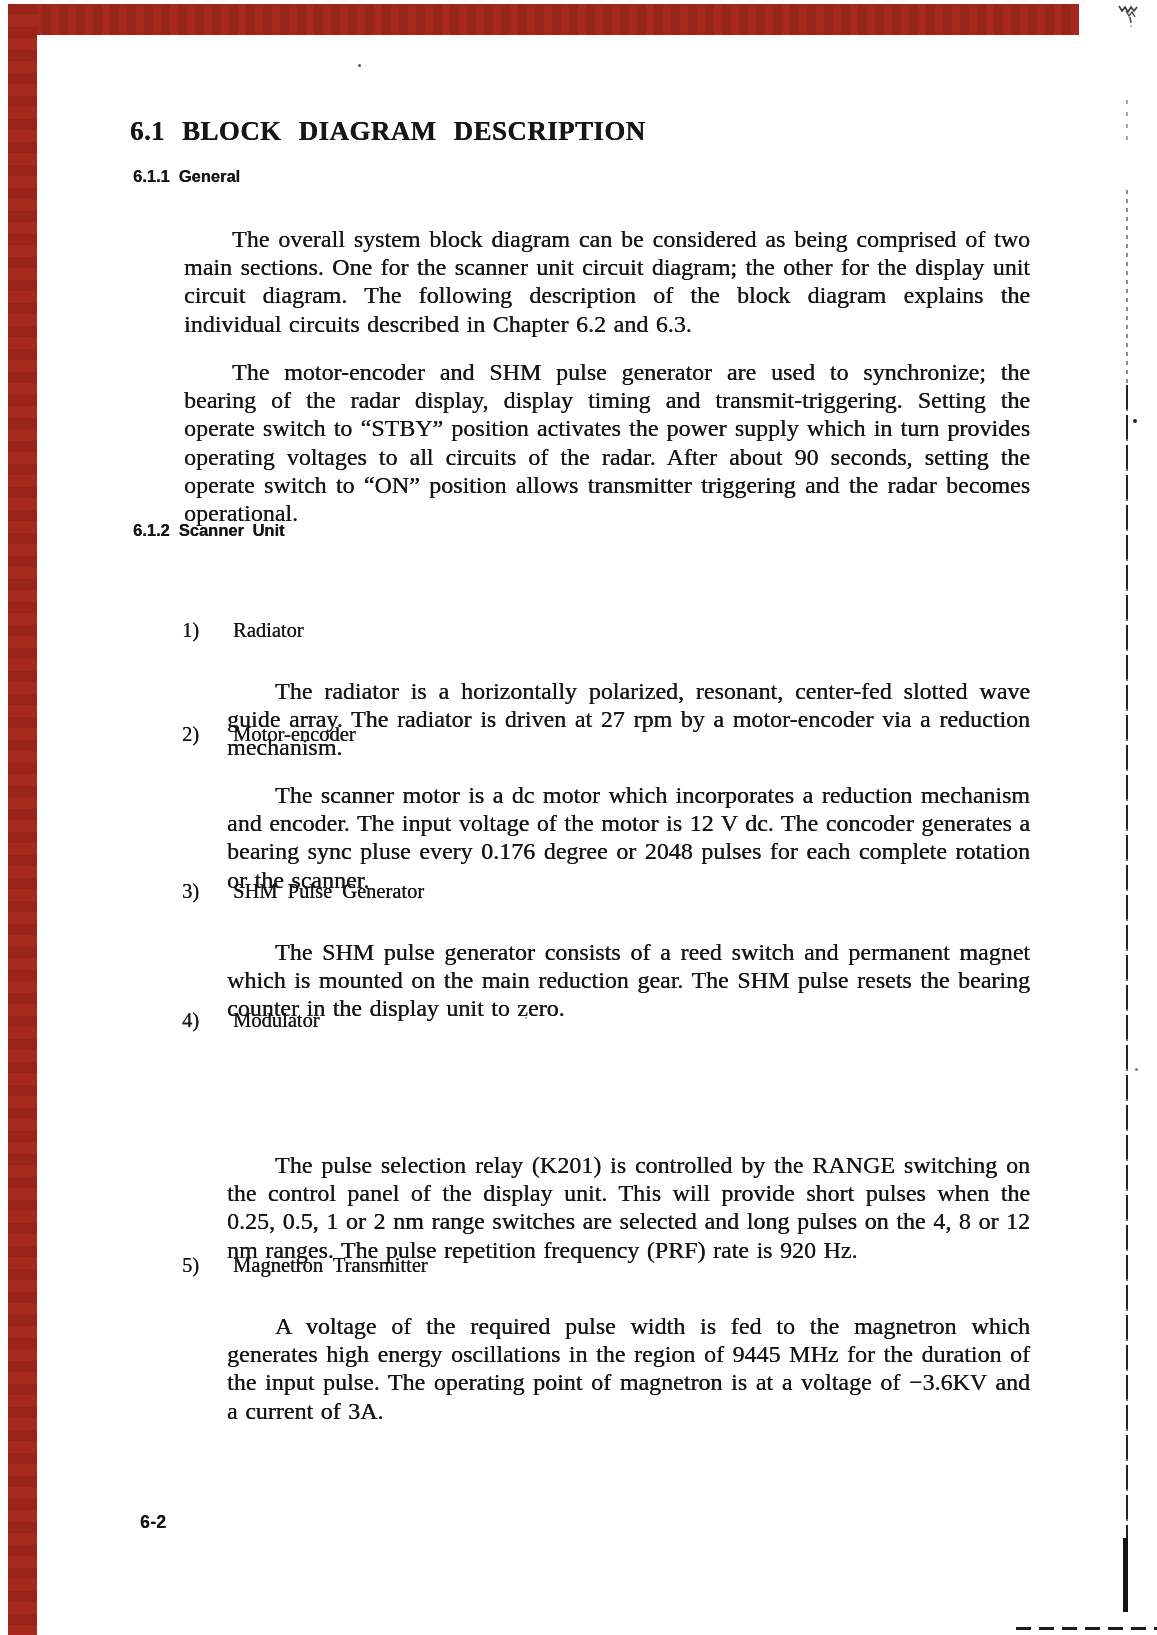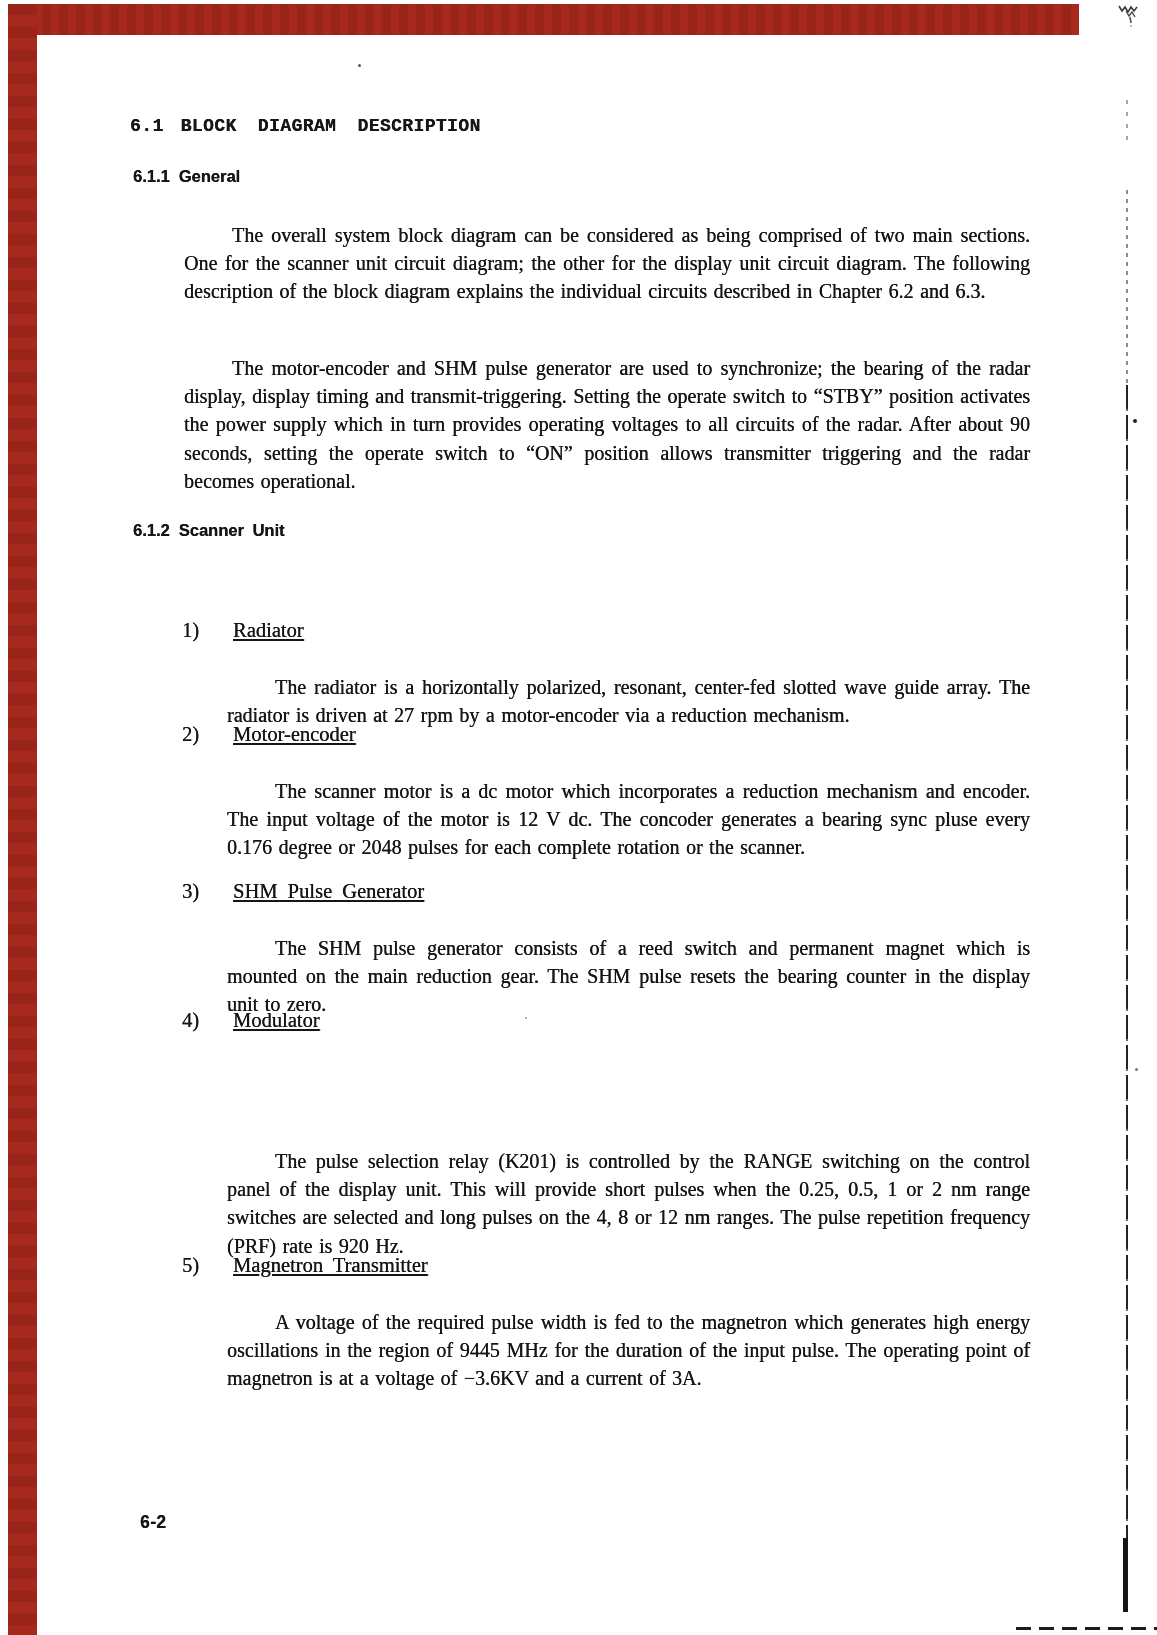--- a/index.html
+++ b/index.html
@@ -24,57 +24,57 @@
   .tape-left {
     left:8px; top:4px; width:29px; height:1631px;
     background:
       repeating-linear-gradient(180deg, rgba(70,5,5,.14) 0 11px, rgba(255,255,255,0) 11px 23px),
       #a7291d;
   }
 
   
   .h1 {
     position:absolute; left:130px; top:116px;
-    font-family:Liberation Mono, monospace;
-    font-weight:bold; font-size:18px; letter-spacing:.4px;
+    font-family:Liberation Serif, serif;
+    font-weight:bold; font-size:27px; letter-spacing:.4px;
     text-shadow:.3px 0 currentColor;
     white-space:nowrap;
   }
   .h1 .ht { margin-left:17px; word-spacing:10px; }
 
   .sub {
     position:absolute; left:133px;
     font-family:"Liberation Sans","DejaVu Sans",sans-serif;
     font-weight:bold; font-size:16.5px;
     text-shadow:.25px 0 currentColor;
     white-space:nowrap;
   }
   .sub .st { margin-left:9px; word-spacing:4px;margin-top:27px; }
 
   
   .para {
     position:absolute;
     text-align:justify;
-    font-size:20px; line-height:28.2px;
+    font-size:24px; line-height:28.2px;
     text-indent:48px;
     word-spacing:1.5px;
     text-shadow:.3px 0 currentColor;
   }
   .lvl1 { left:184px; width:846px; }
   .lvl2 { left:227px; width:803px; }
 
   
   .item {
     position:absolute; left:182px;
     font-size:20.5px; line-height:28px;
     text-shadow:.3px 0 currentColor;
     white-space:nowrap;
   }
   .item .inum { display:inline-block; width:51px; }
-  .item .ititle { word-spacing:5px;text-decoration:underline; }
+  .item .ititle { word-spacing:5px; }
 
   .footer {
     position:absolute; left:140px; top:1512px;
     font-family:"Liberation Sans","DejaVu Sans",sans-serif;
     font-weight:bold; font-size:17.5px; letter-spacing:.4px;
     text-shadow:.25px 0 currentColor;
     text-align:right;
   }
 
   

